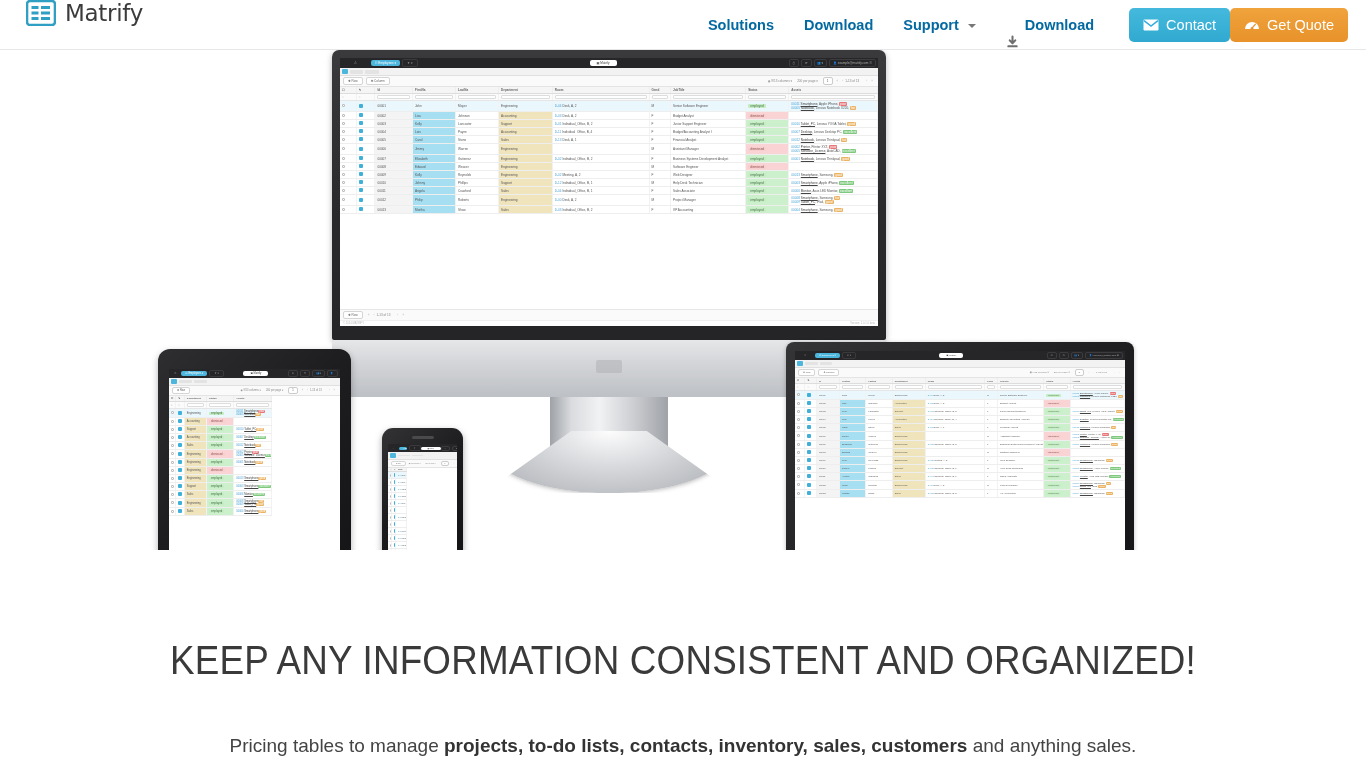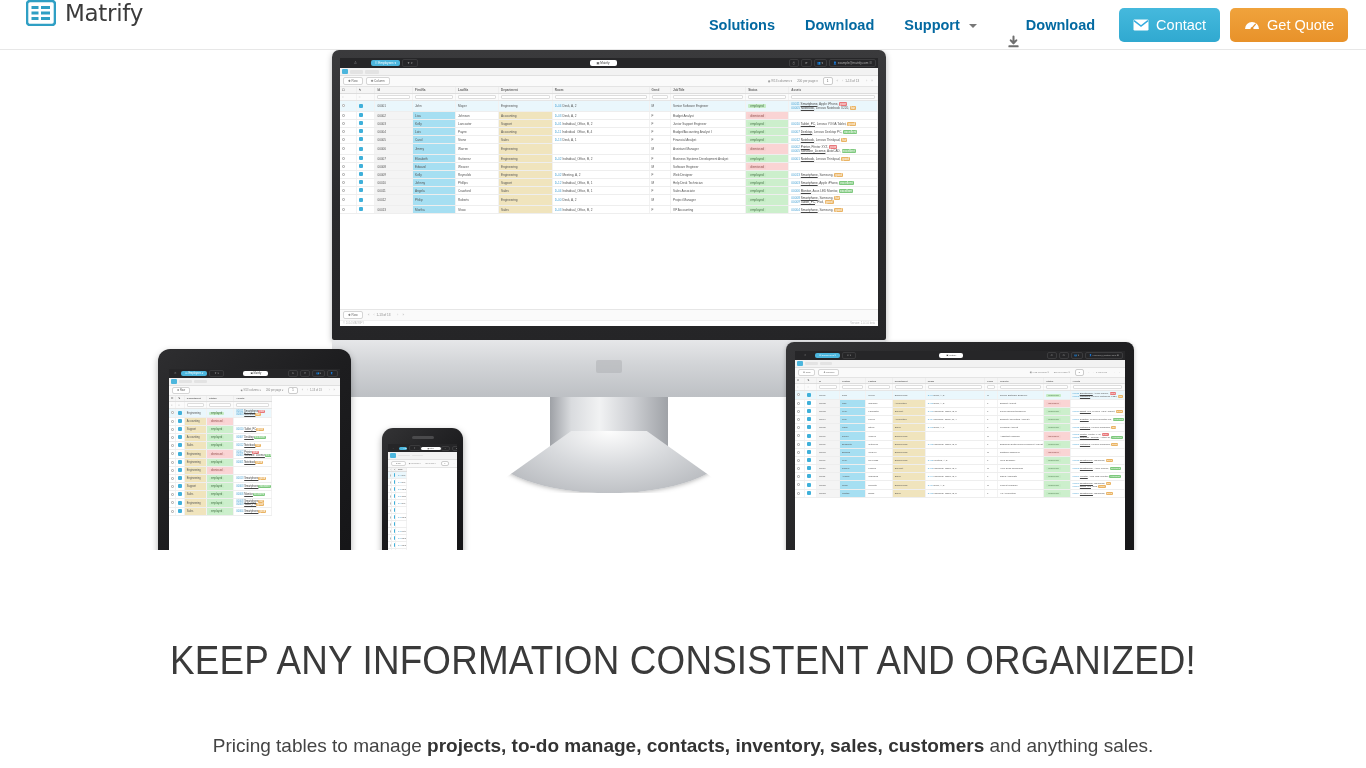--- a/index.html
+++ b/index.html
@@ -78,25 +78,24 @@
     height: 34px;
     display: inline-flex;
     align-items: center;
     gap: 7px;
     cursor: pointer;
     font-family: "Liberation Sans", sans-serif;
     white-space: nowrap;
   }
   .btn-contact {
     background: linear-gradient(to bottom, #45b9dd 0%, #30a9d0 100%);
-    margin-left: 9px;
+    margin-left: 20px;
   }
   .btn-quote {
     background: linear-gradient(to bottom, #f0a33c 0%, #e8922a 100%);
-    margin-left: 10px;
     margin-right: 4px;
   }
   .btn svg { display: block; }
 
   
   .hero {
     position: relative;
     width: 1366px;
     height: 500px;
     background: #fff;
@@ -1389,14 +1388,14 @@
       </div>
 
     </div>
 
   </div>
 </div>
 
 <h1 class="headline">KEEP ANY INFORMATION CONSISTENT AND ORGANIZED!</h1>
 
 <p class="subline">
-  <span>Pricing tables to manage </span><b>projects, to-do manage, contacts, inventory, sales, customers</b><span> and anything sales.</span>
+  <span>Pricing tables to manage </span><b>projects, to-do lists, contacts, inventory, sales, customers</b><span> and anything sales.</span>
 </p>
 
 </body></html>

